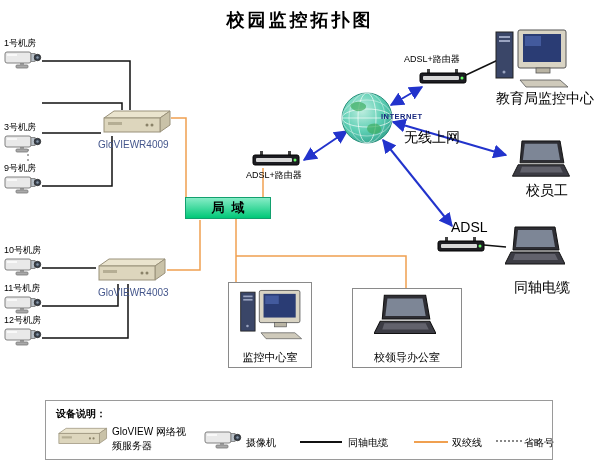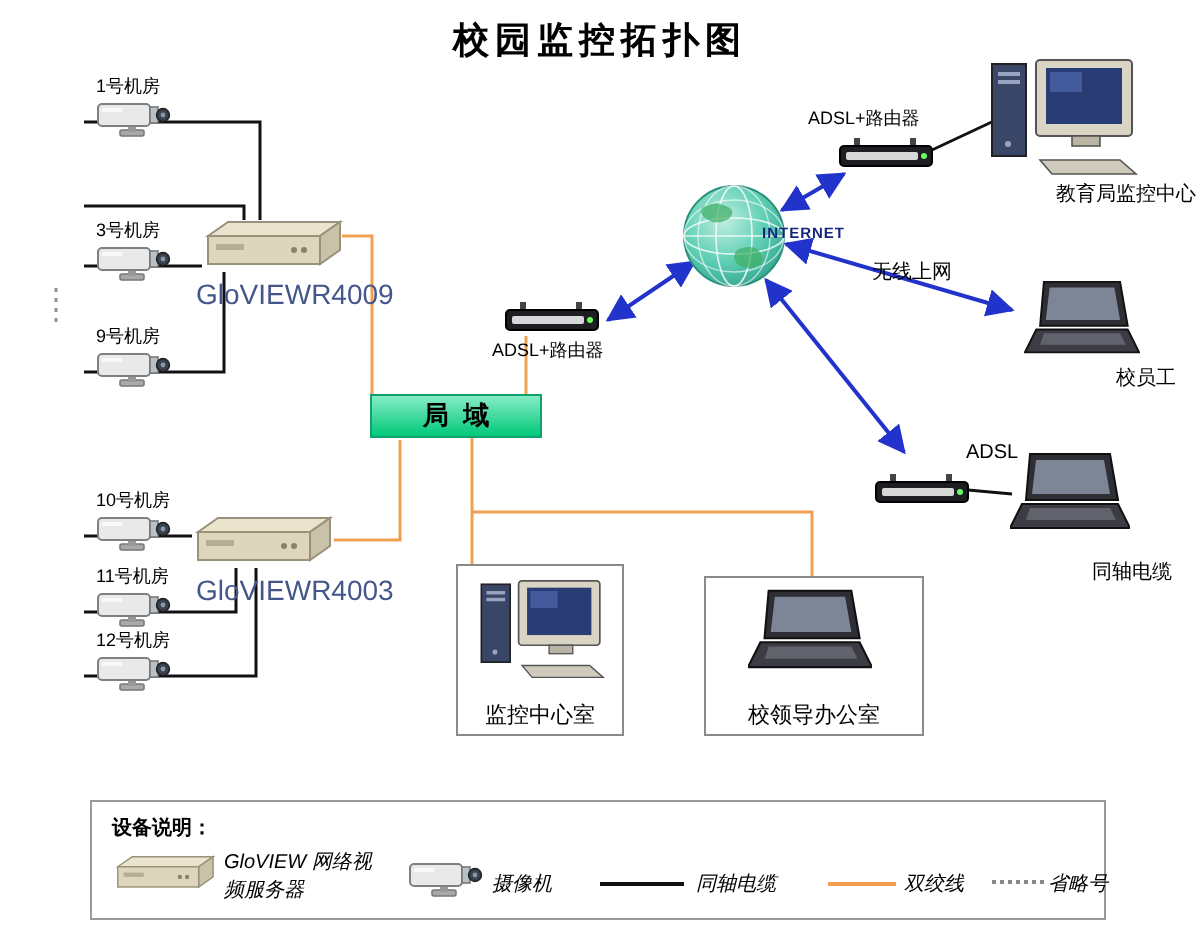--- a/index.html
+++ b/index.html
@@ -1,33 +1,33 @@
 <!DOCTYPE html>
 <html><head>
 <meta charset="utf-8">
 <style>
   *{box-sizing:border-box;margin:0;padding:0;}
   body{background:#fff;font-family:"Liberation Sans","DejaVu Sans",sans-serif;}
   #stage{position:relative;width:600px;height:469px;background:#ffffff;overflow:hidden;}
   .abs{position:absolute;}
   #title{left:0;top:8px;width:600px;text-align:center;font-size:18px;font-weight:bold;letter-spacing:3px;color:#000;}
   .lbl9{font-size:9px;color:#000;white-space:nowrap;line-height:11px;}
-  .lbl10{font-size:10px;color:#000;white-space:nowrap;line-height:12px;margin-left:32px;}
-  .cam{width:46px;margin-left:44px;}
-  .server-name{font-size:14px;color:#44568c;white-space:nowrap;}
+  .lbl10{font-size:14px;color:#000;white-space:nowrap;line-height:12px;}
+  .cam{width:46px;}
+  .server-name{font-size:10px;color:#44568c;white-space:nowrap;}
   #lan-box{left:185px;top:197px;width:86px;height:22px;background:linear-gradient(180deg,#86ecc6,#00c878);
            border:1px solid #12a06e;display:flex;align-items:center;justify-content:center;
            font-size:13px;font-weight:bold;color:#000;white-space:pre;}
   #internet-label{left:341px;top:112px;width:52px;text-align:center;font-size:7.5px;font-weight:bold;
                   color:#16267e;letter-spacing:0.5px;padding-left:40px;}
   .room-box{border:1px solid #8a8a8a;}
   .room-label{text-align:center;font-size:11px;color:#000;}
   #legend-box{left:45px;top:400px;width:508px;height:60px;border:1px solid #9a9a9a;background:#fff;}
   .legend-title{font-size:10px;font-weight:bold;color:#000;white-space:nowrap;}
-  .legend-text{font-size:10px;color:#000;line-height:1.35;font-style:italic;}
+  .legend-text{font-size:10px;color:#000;line-height:1.35;}
   .sample-line{height:2px;}
 </style>
 </head>
 <body>
 
 <div id="stage">
 
   <svg width="0" height="0" class="abs" aria-hidden="true">
     <defs>
       <symbol id="ic-cam" viewBox="0 0 38 22">
@@ -125,21 +125,21 @@
   </svg>
 
   <div class="abs" id="title">校园监控拓扑图</div>
 
   <div class="abs cam" style="left:4px;top:38px">
     <div class="lbl9">1号机房</div>
     <svg width="38" height="22">
         <use href="#ic-cam"></use>
       </svg>
   </div>
-  <div class="abs cam" style="left:4px;top:110px">
+  <div class="abs cam" style="left:4px;top:122px">
     <div class="lbl9">3号机房</div>
     <svg width="38" height="22">
         <use href="#ic-cam"></use>
       </svg>
   </div>
   <div class="abs cam" style="left:4px;top:163px">
     <div class="lbl9">9号机房</div>
     <svg width="38" height="22">
         <use href="#ic-cam"></use>
       </svg>

